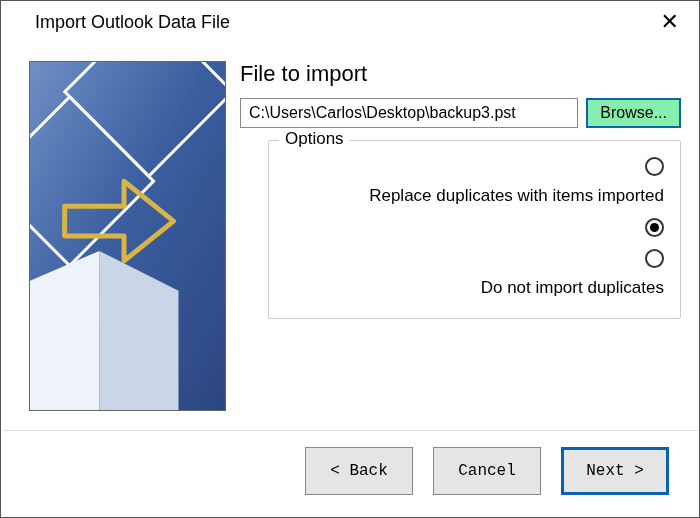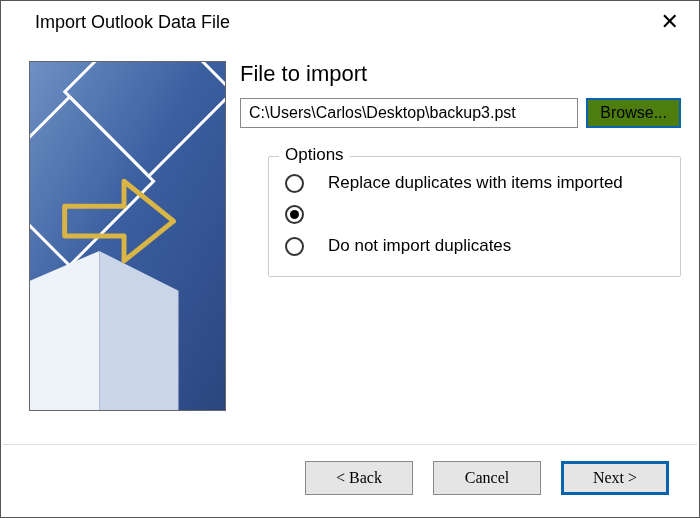--- a/index.html
+++ b/index.html
@@ -61,33 +61,33 @@
     flex: 1;
     padding-top: 8px;
   }
   .label-file {
     font-size: 22px;
     margin-bottom: 11px;
   }
   .file-row {
     display: flex;
     gap: 8px;
-    margin-bottom: 28px;
+    margin-bottom: 12px;
   }
   .file-input {
     flex: 1;
     border: 1px solid #888;
     padding: 5px 8px;
     font-size: 16px;
     font-family: inherit;
     background: #fff;
   }
   .browse-btn {
     border: 2px solid #0a64ad;
-    background: #4d7c0f;
+    background: #86efac;
     padding: 4px 12px;
     font-size: 16px;
     font-family: inherit;
     cursor: pointer;
   }
   .options-group {
     border: 1px solid #ccc;
     border-radius: 2px;
     padding: 10px 14px 14px 14px;
     position: relative;
@@ -98,24 +98,25 @@
     position: absolute;
     top: -12px;
     left: 10px;
     background: #fff;
     padding: 0 6px;
     font-size: 17px;
   }
   .radio-row {
     display: flex;
     align-items: flex-end;
-    gap: 24px;
+    gap: 10px;
     padding: 6px 2px;
     font-size: 17px;
     cursor: pointer;
+    flex-direction: column;
   }
   .radio {
     width: 19px;
     height: 19px;
     border: 2px solid #333;
     border-radius: 50%;
     display: flex;
     align-items: center;
     justify-content: center;
     flex-shrink: 0;
@@ -132,25 +133,25 @@
     margin: 0 2px;
   }
   .button-row {
     display: flex;
     justify-content: flex-end;
     gap: 20px;
     padding: 16px 30px 22px 0;
   }
   .btn {
     min-width: 108px;
-    height: 34px;
+    height: 48px;
     border: 1px solid #888;
     background: #e5e5e5;
     font-size: 16px;
-    font-family: Liberation Serif, serif;
+    font-family: Liberation Mono, monospace;
     cursor: pointer;
   }
   .btn.primary {
     border: 2px solid #0a64ad;
     box-shadow: inset 0 0 0 1px #0a64ad;
   }
 </style>
 </head>
 <body>
 

